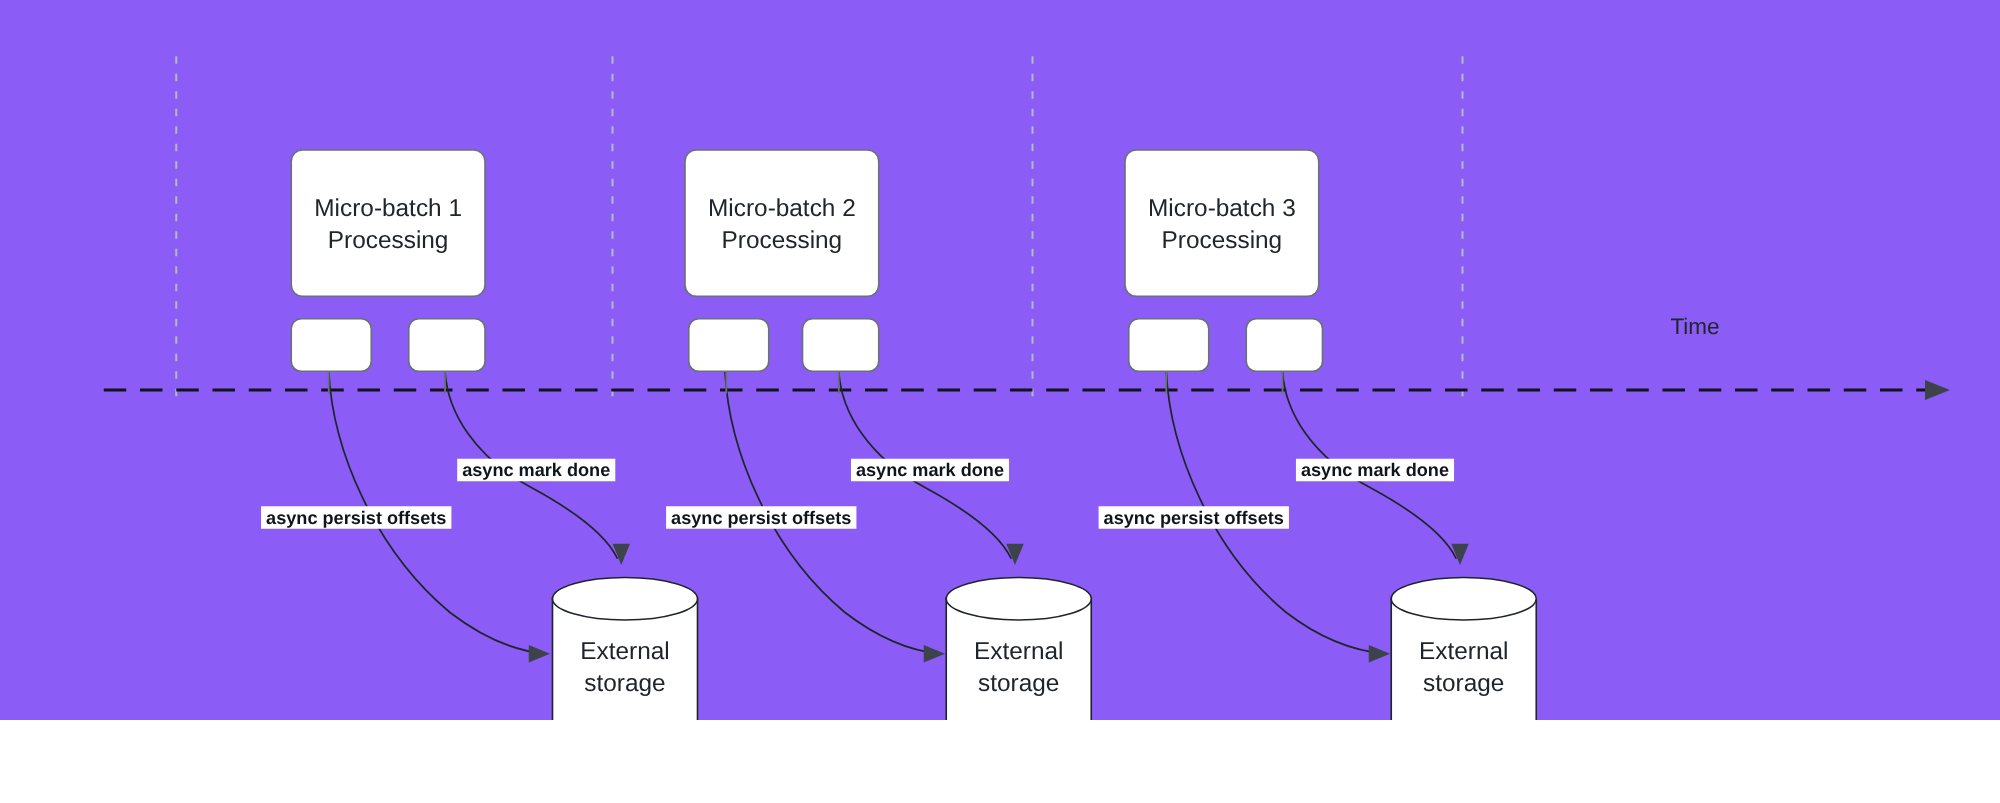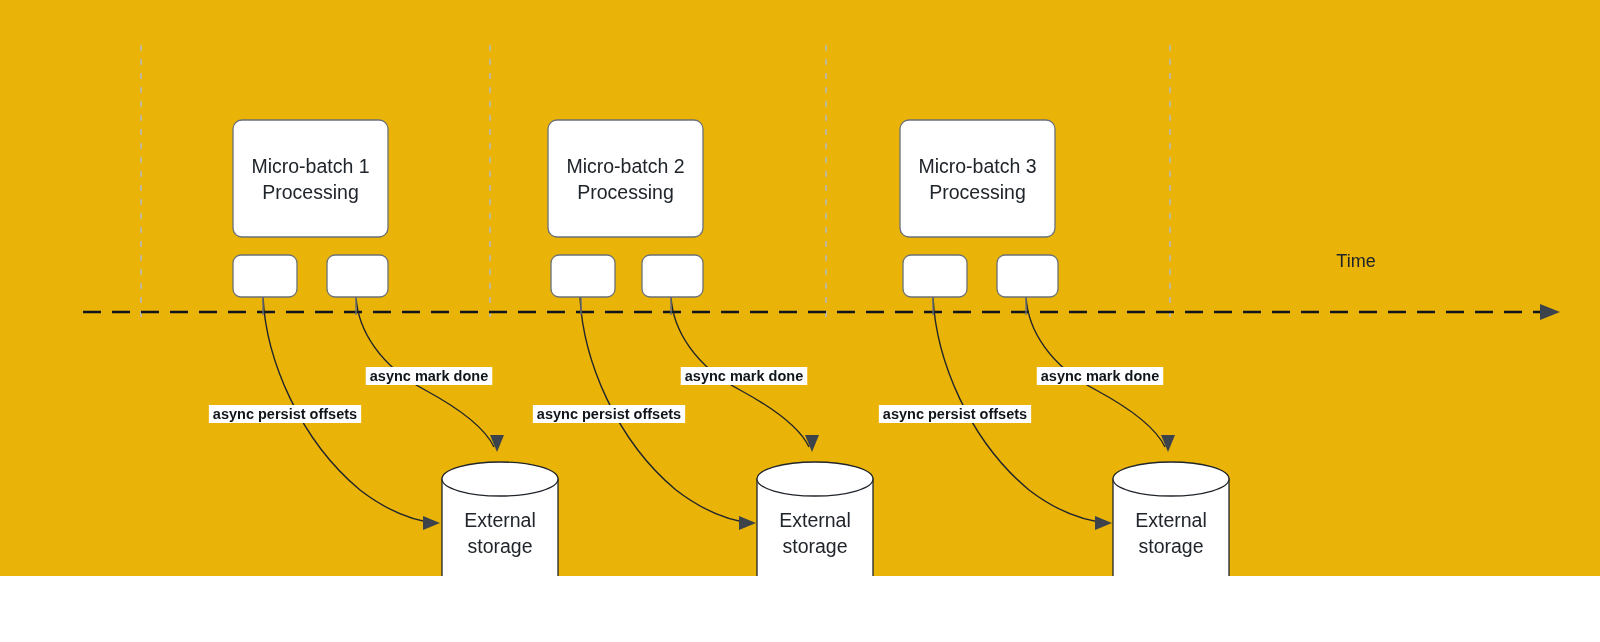--- a/index.html
+++ b/index.html
@@ -7,21 +7,21 @@
     padding: 0;
     background: #ffffff;
   }
   body {
     font-family: "Liberation Sans", sans-serif;
   }
   #canvas {
     position: relative;
     width: 1600px;
     height: 576px;
-    background: #eab308;
+    background: #8b5cf6;
     overflow: hidden;
   }
   #diagram-svg {
     position: absolute;
     left: 0;
     top: 0;
     width: 1600px;
     height: 642px;
   }
   .box-label {

